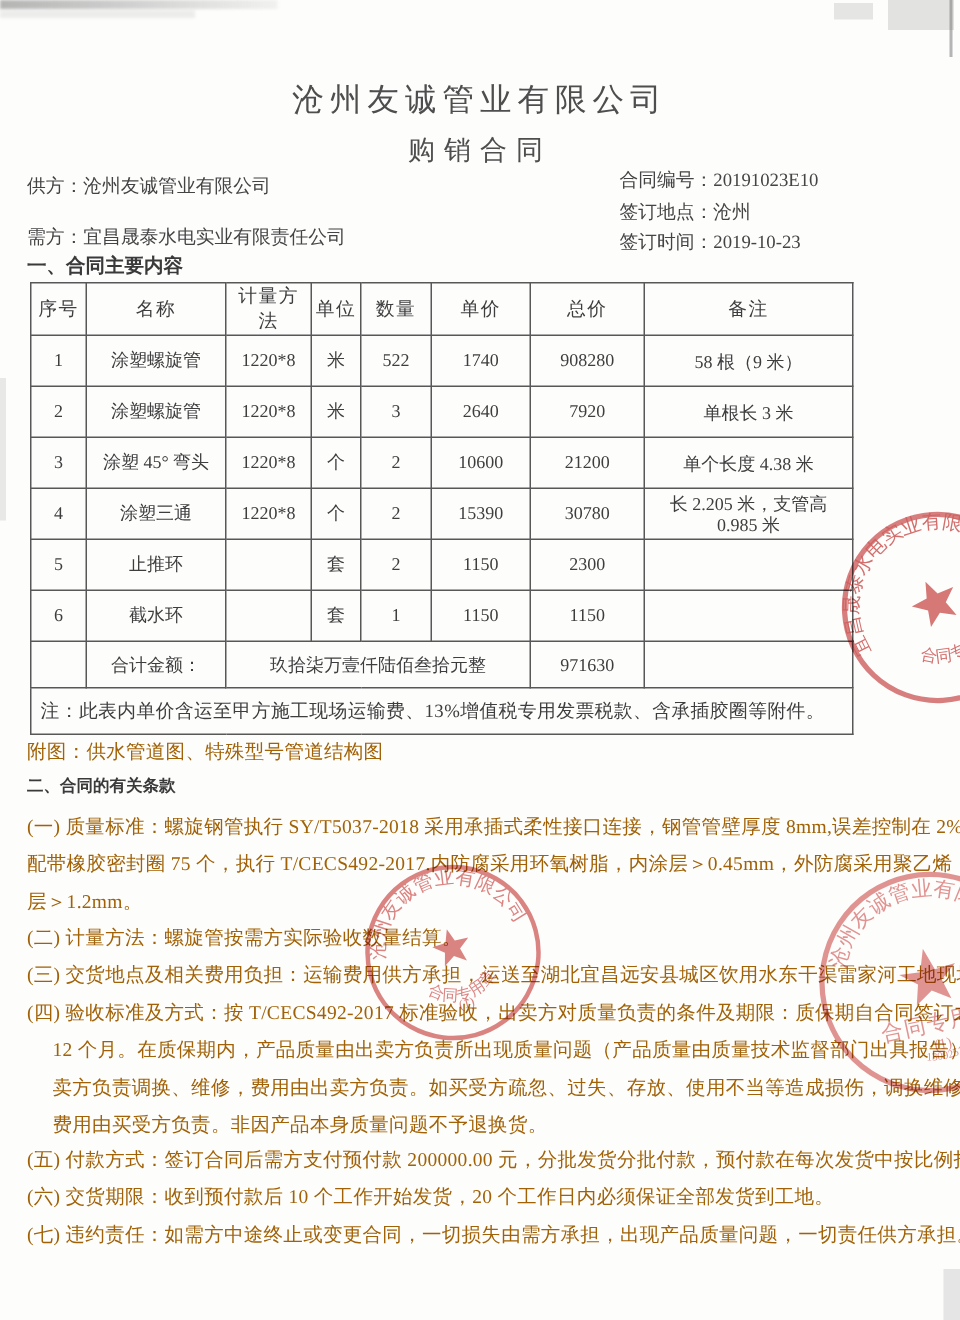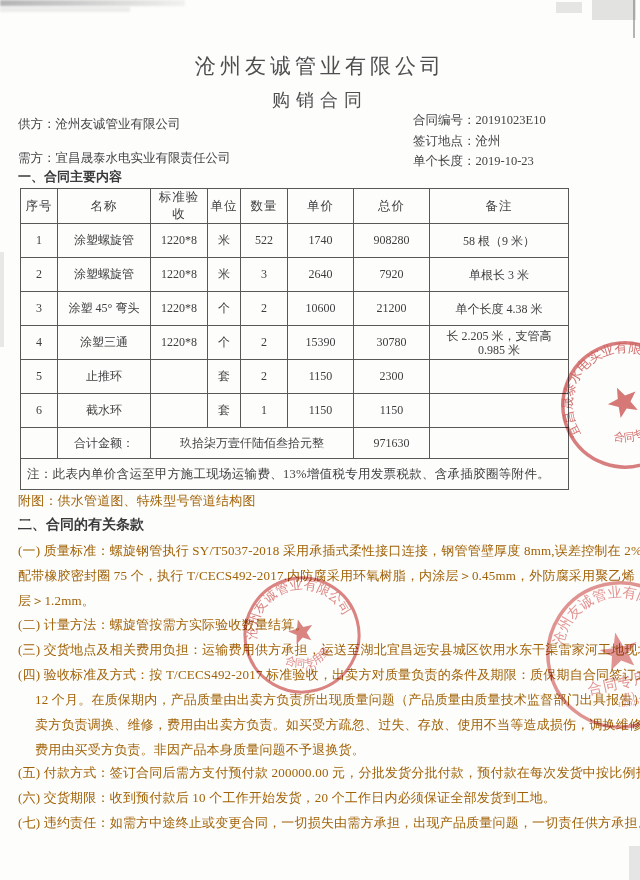--- a/index.html
+++ b/index.html
@@ -54,40 +54,40 @@
   <div class="meta-line" style="left:18px;top:116px;">
     <span>供方：</span><span>沧州友诚管业有限公司</span>
   </div>
   <div class="meta-line" style="left:413px;top:112px;">
     <span>合同编号：</span><span>20191023E10</span>
   </div>
   <div class="meta-line" style="left:413px;top:133px;">
     <span>签订地点：</span><span>沧州</span>
   </div>
   <div class="meta-line" style="left:413px;top:153px;">
-    <span>单个长度：</span><span>2019-10-23</span>
+    <span>签订时间：</span><span>2019-10-23</span>
   </div>
   <div class="sec-title" style="left:18px;top:168px;">一、合同主要内容</div>
 
   <table class="doc-table">
     <colgroup>
       <col style="width:37px">
         <col style="width:93px">
         <col style="width:57px">
         <col style="width:33px">
       <col style="width:47px">
         <col style="width:66px">
         <col style="width:76px">
         <col style="width:139px">
     </colgroup>
     <tbody>
         <tr class="thead-row">
       <th>序号</th>
       <th>名称</th>
-      <th>标准验收</th>
+      <th>计量方法</th>
       <th>单位</th>
       <th>数量</th>
       <th>单价</th>
       <th>总价</th>
       <th>备注</th>
     </tr>
     <tr class="data-row">
       <td>1</td>
       <td>涂塑螺旋管</td>
       <td>1220*8</td>
@@ -154,21 +154,21 @@
       <td>971630</td>
       <td></td>
     </tr>
     <tr class="note-row">
       <td colspan="8">注：此表内单价含运至甲方施工现场运输费、13%增值税专用发票税款、含承插胶圈等附件。</td>
     </tr>
   </tbody>
     </table>
 
   <div class="line" style="left:18px;top:492px;">附图：供水管道图、特殊型号管道结构图</div>
-  <div class="sec-title" style="left:18px;top:516px;font-size:14px;">二、合同的有关条款</div>
+  <div class="sec-title" style="left:18px;top:516px;font-size:11px;">二、合同的有关条款</div>
 
   <div class="line" style="left:18px;top:542px;">(一) 质量标准：螺旋钢管执行 SY/T5037-2018 采用承插式柔性接口连接，钢管管壁厚度 8mm,误差控制在 2%以内，</div>
   <div class="line" style="left:18px;top:567px;">配带橡胶密封圈 75 个，执行 T/CECS492-2017.内防腐采用环氧树脂，内涂层＞0.45mm，外防腐采用聚乙烯，外涂</div>
   <div class="line" style="left:18px;top:592px;">层＞1.2mm。</div>
   <div class="line" style="left:18px;top:616px;">(二) 计量方法：螺旋管按需方实际验收数量结算。</div>
   <div class="line" style="left:18px;top:641px;">(三) 交货地点及相关费用负担：运输费用供方承担，运送至湖北宜昌远安县城区饮用水东干渠雷家河工地现场。</div>
   <div class="line" style="left:18px;top:666px;">(四) 验收标准及方式：按 T/CECS492-2017 标准验收，出卖方对质量负责的条件及期限：质保期自合同签订之日起</div>
   <div class="line" style="left:35px;top:691px;">12 个月。在质保期内，产品质量由出卖方负责所出现质量问题（产品质量由质量技术监督部门出具报告），出</div>
   <div class="line" style="left:35px;top:716px;">卖方负责调换、维修，费用由出卖方负责。如买受方疏忽、过失、存放、使用不当等造成损伤，调换维修的一</div>
   <div class="line" style="left:35px;top:741px;">费用由买受方负责。非因产品本身质量问题不予退换货。</div>

